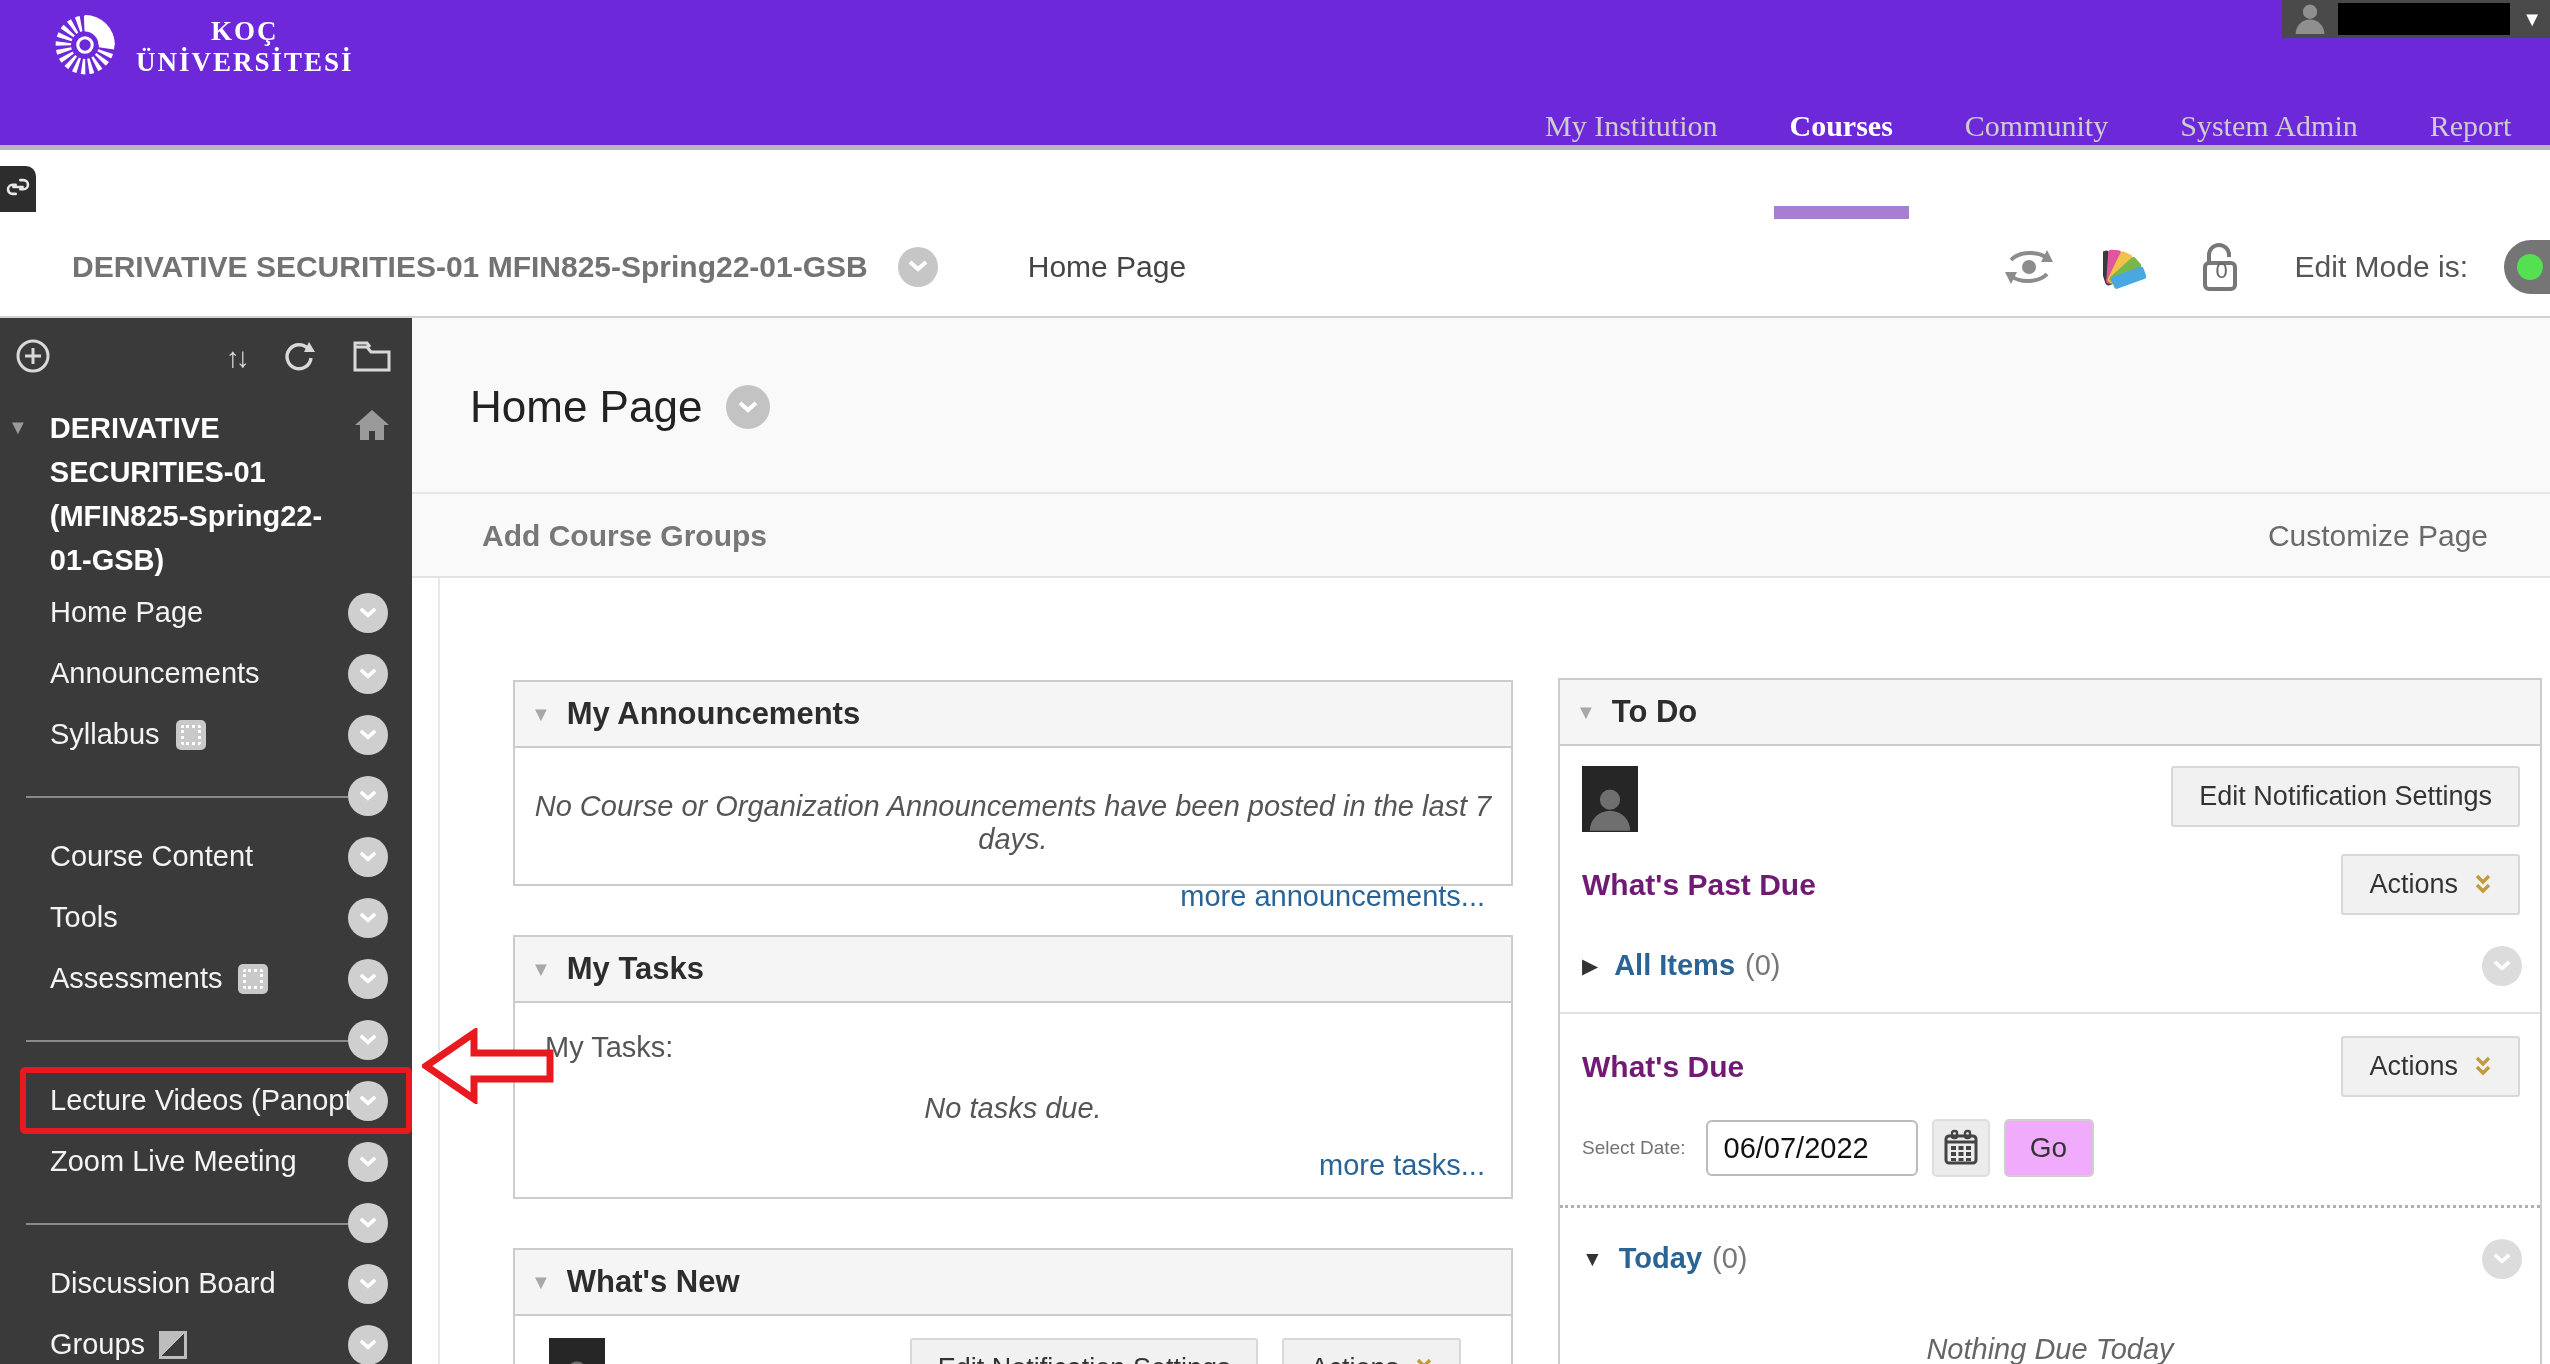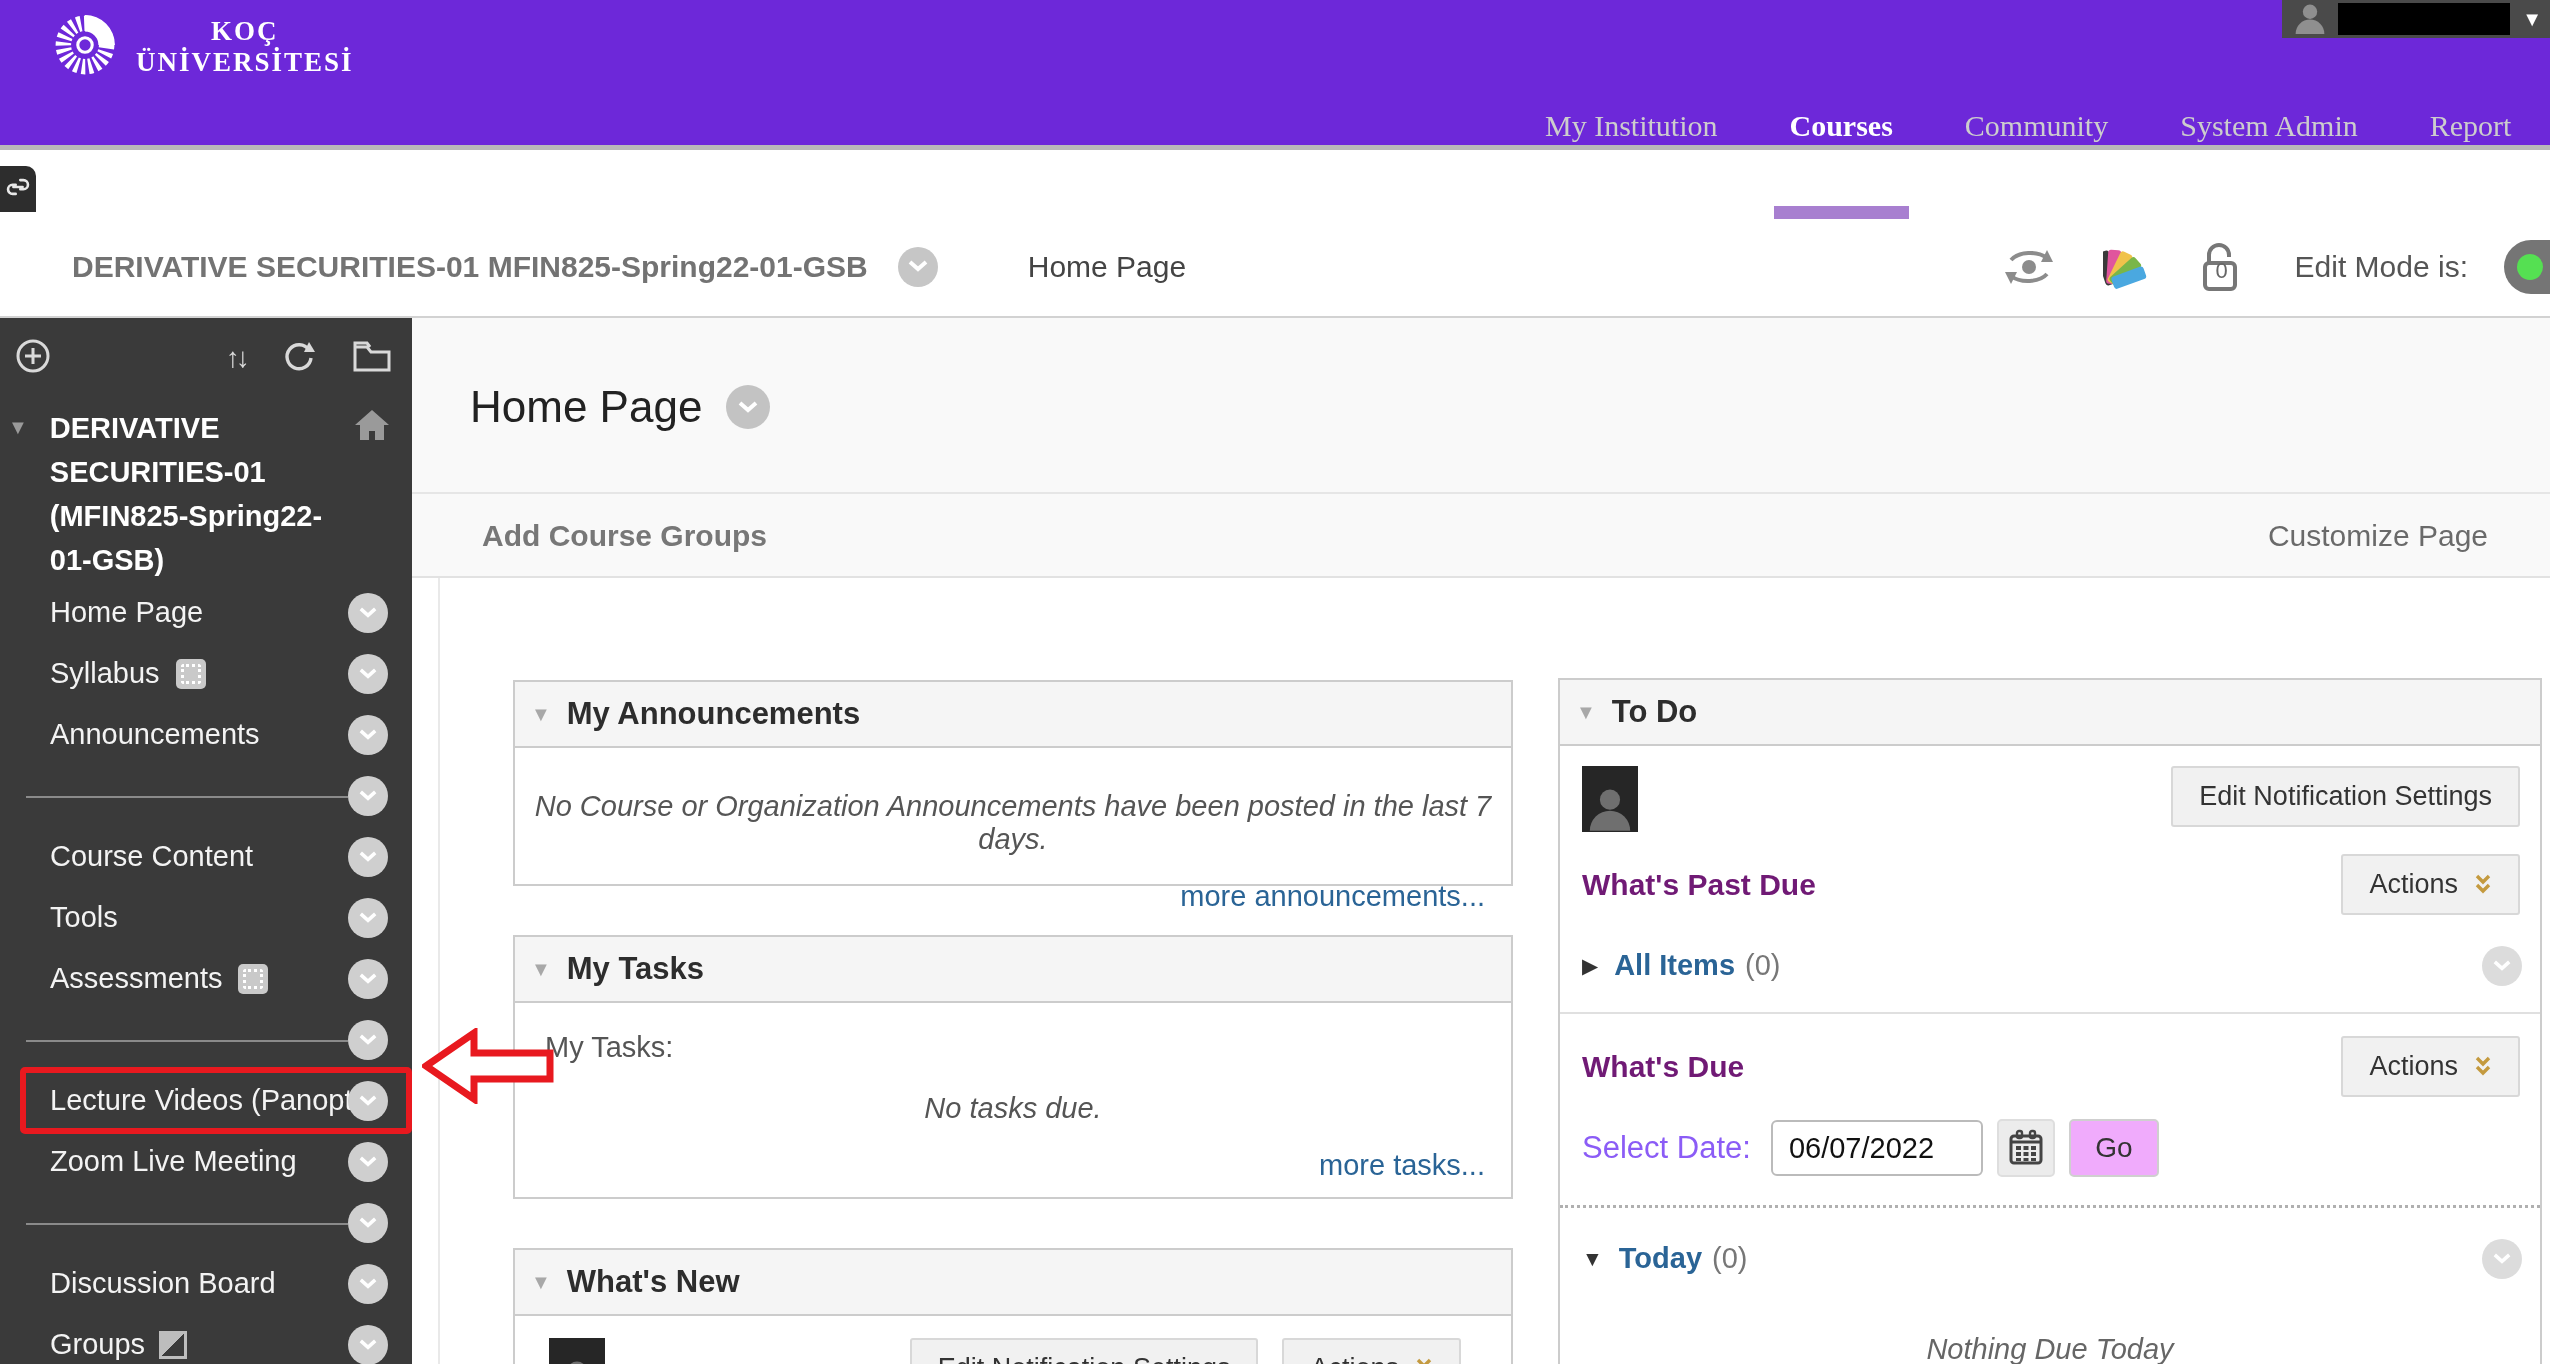--- a/index.html
+++ b/index.html
@@ -92,21 +92,21 @@
   .sec-heading { font-size:30px; font-weight:700; color:#701a75; }
   .todo-row2 .btn { margin-left:auto; }
   .expand-row { display:flex; align-items:center; margin:34px 70px 0 22px; position:relative; font-size:29px; }
   .expand-row .tri-dark { color:#333; font-size:21px; margin-right:16px; }
   .expand-row .blue { color:#2a6496; font-weight:700; }
   .expand-row .count { color:#777; margin-left:10px; }
   .expand-row .chev { position:absolute; right:-52px; top:50%; transform:translateY(-50%); background:#dcdcdc; }
   .solidsep { border-top:2px solid #e0e0e0; margin-top:30px; }
   .dotsep { border-top:3px dotted #b0b0b0; margin-top:28px; }
   .date-row { display:flex; align-items:center; margin:22px 0 0 22px; gap:14px; }
-  .date-label { font-size:31px; color:#8b5cf6; margin-right:6px; }
+  .date-label { font-size:19px; color:#737373; margin-right:6px; }
   .date-input { width:212px; height:56px; border:2px solid #bbb; border-radius:6px; font-size:29px; color:#111; padding:0 0 0 16px; font-family:inherit; background:#fff; }
   .cal-btn { width:58px; height:58px; background:#ececec; border:2px solid #dedede; border-radius:5px; display:flex; align-items:center; justify-content:center; cursor:pointer; }
   .go-btn { width:90px; height:58px; background:#f0abfc; border:2px solid #cfcfcf; border-radius:5px; font-size:28px; color:#333; font-family:inherit; cursor:pointer; }
   .nothing { margin-top:58px; text-align:center; font-style:italic; color:#666; font-size:29px; }
 </style>
 </head>
 <body>
 
 <div class="page">
 
@@ -231,30 +231,30 @@
     <ul class="menu">
       <li class="mitem">
         <span>Home Page</span>
         <span class="chev">
             <svg width="18" height="12" viewBox="0 0 20 13">
               <polyline points="2,2 10,9 18,2" fill="none" stroke="#fff" stroke-width="4"></polyline>
             </svg>
           </span>
       </li>
       <li class="mitem">
+        <span>Announcements</span>
+        <span class="chev">
+            <svg width="18" height="12" viewBox="0 0 20 13">
+              <polyline points="2,2 10,9 18,2" fill="none" stroke="#fff" stroke-width="4"></polyline>
+            </svg>
+          </span>
+      </li>
+      <li class="mitem">
         <span>Syllabus</span>
         <span class="mini-ic"></span>
-        <span class="chev">
-            <svg width="18" height="12" viewBox="0 0 20 13">
-              <polyline points="2,2 10,9 18,2" fill="none" stroke="#fff" stroke-width="4"></polyline>
-            </svg>
-          </span>
-      </li>
-      <li class="mitem">
-        <span>Announcements</span>
         <span class="chev">
             <svg width="18" height="12" viewBox="0 0 20 13">
               <polyline points="2,2 10,9 18,2" fill="none" stroke="#fff" stroke-width="4"></polyline>
             </svg>
           </span>
       </li>
       <li class="mdivider">
         <span class="line"></span>
         <span class="chev">
             <svg width="18" height="12" viewBox="0 0 20 13">

